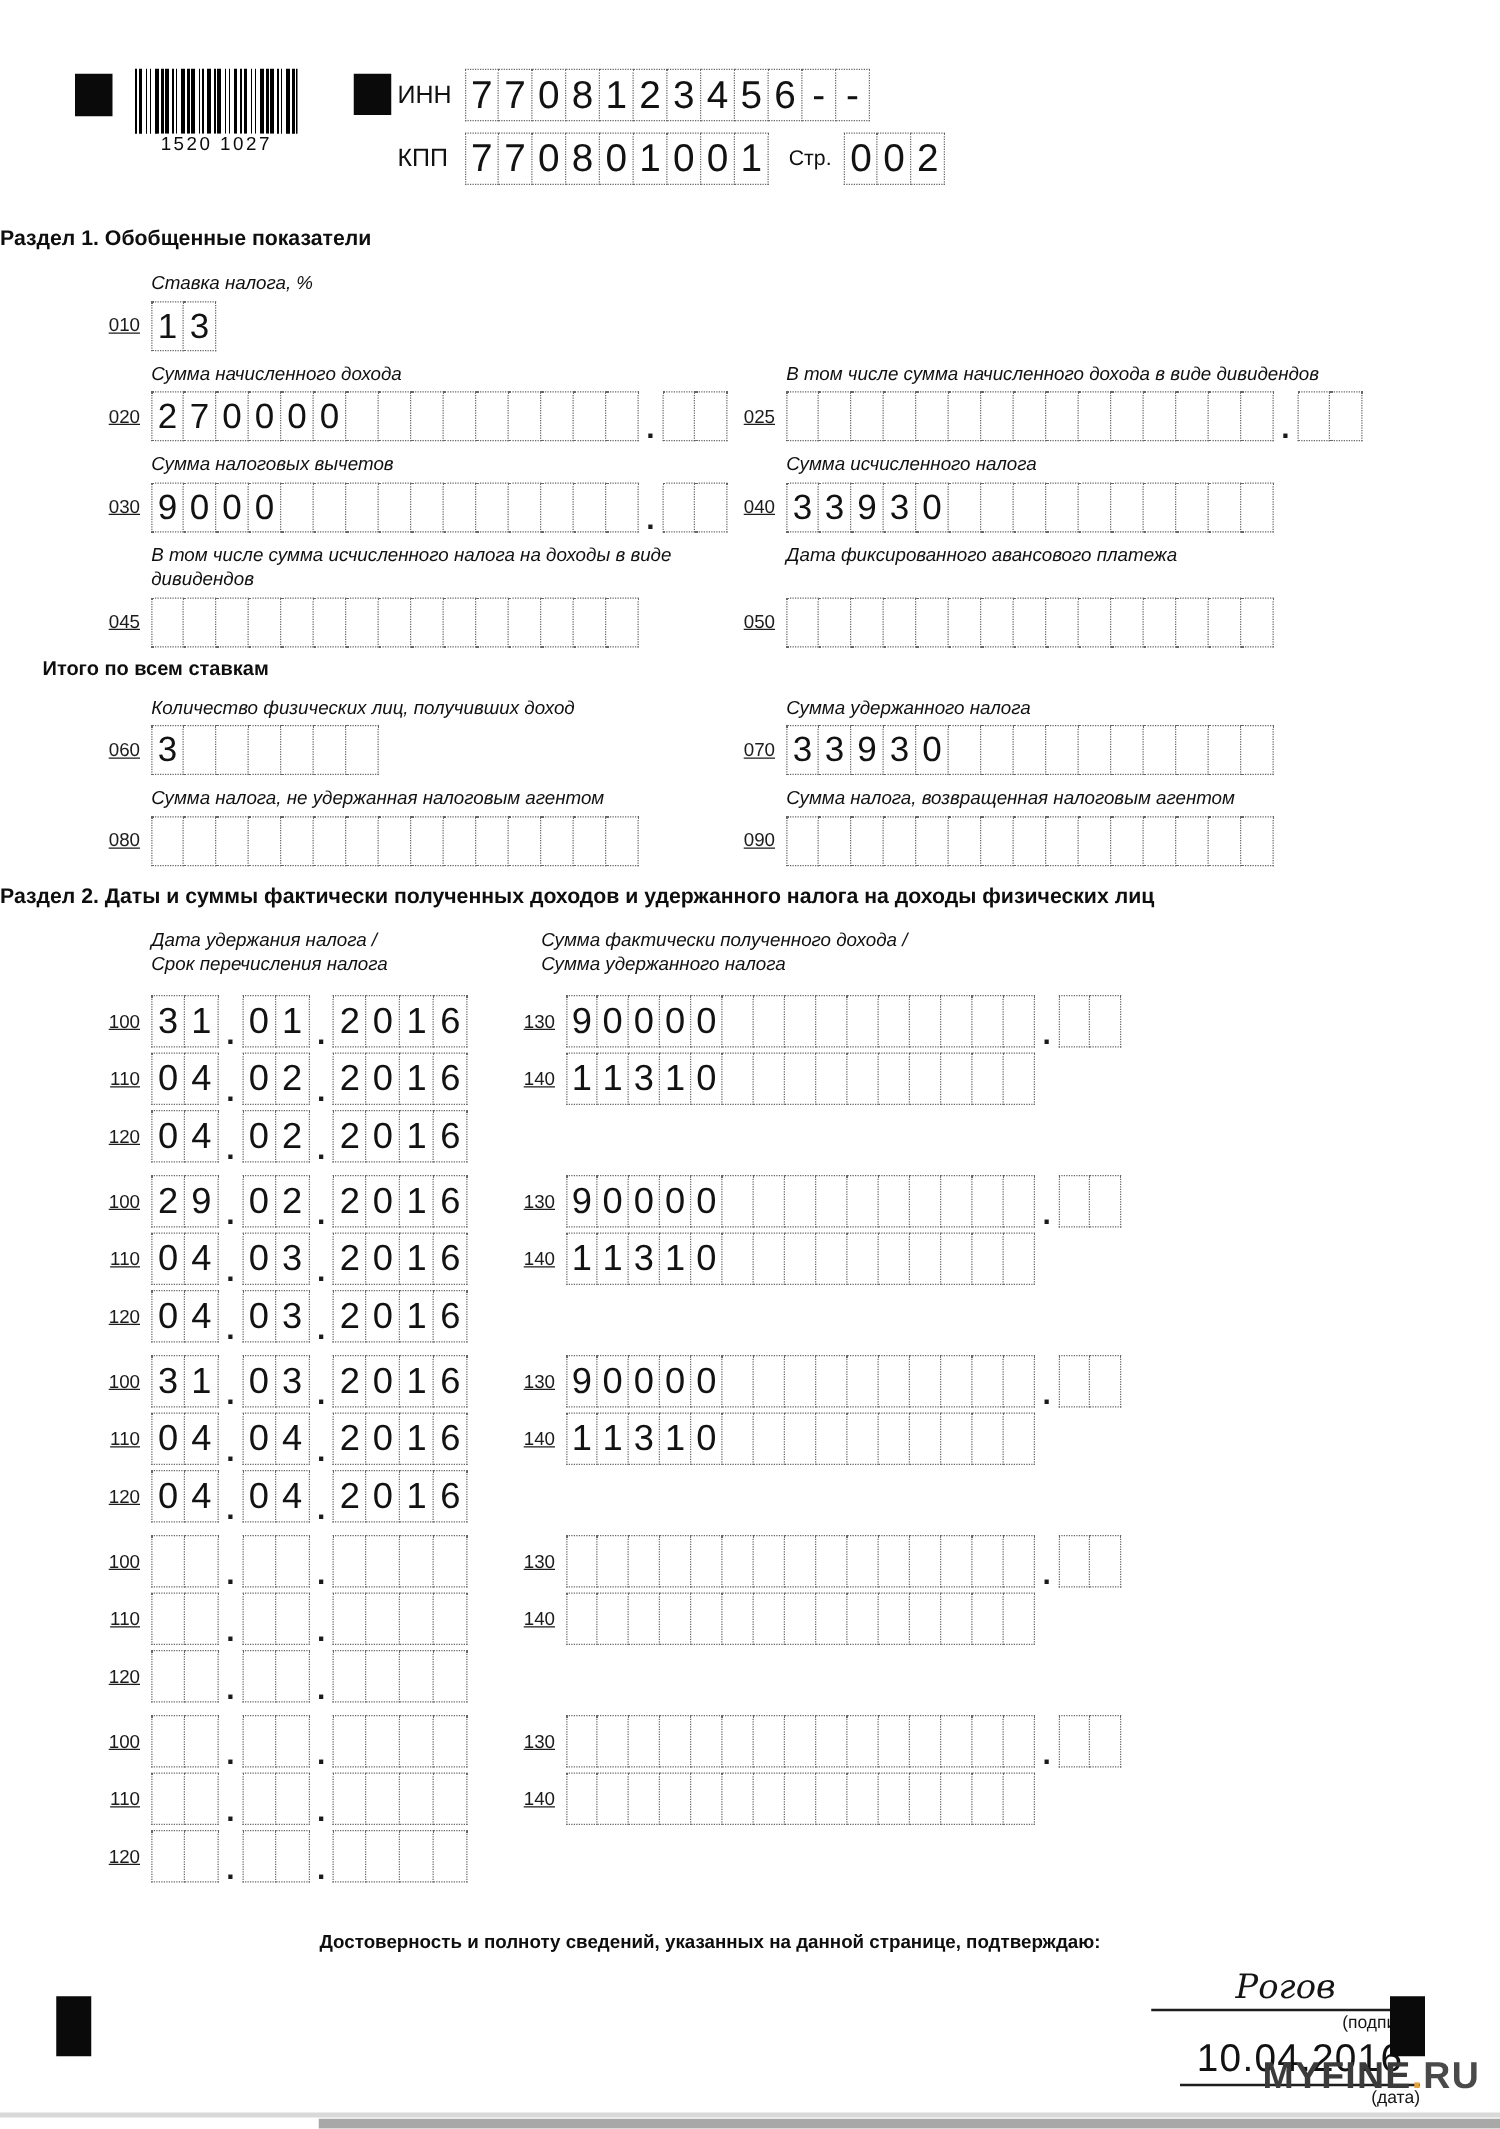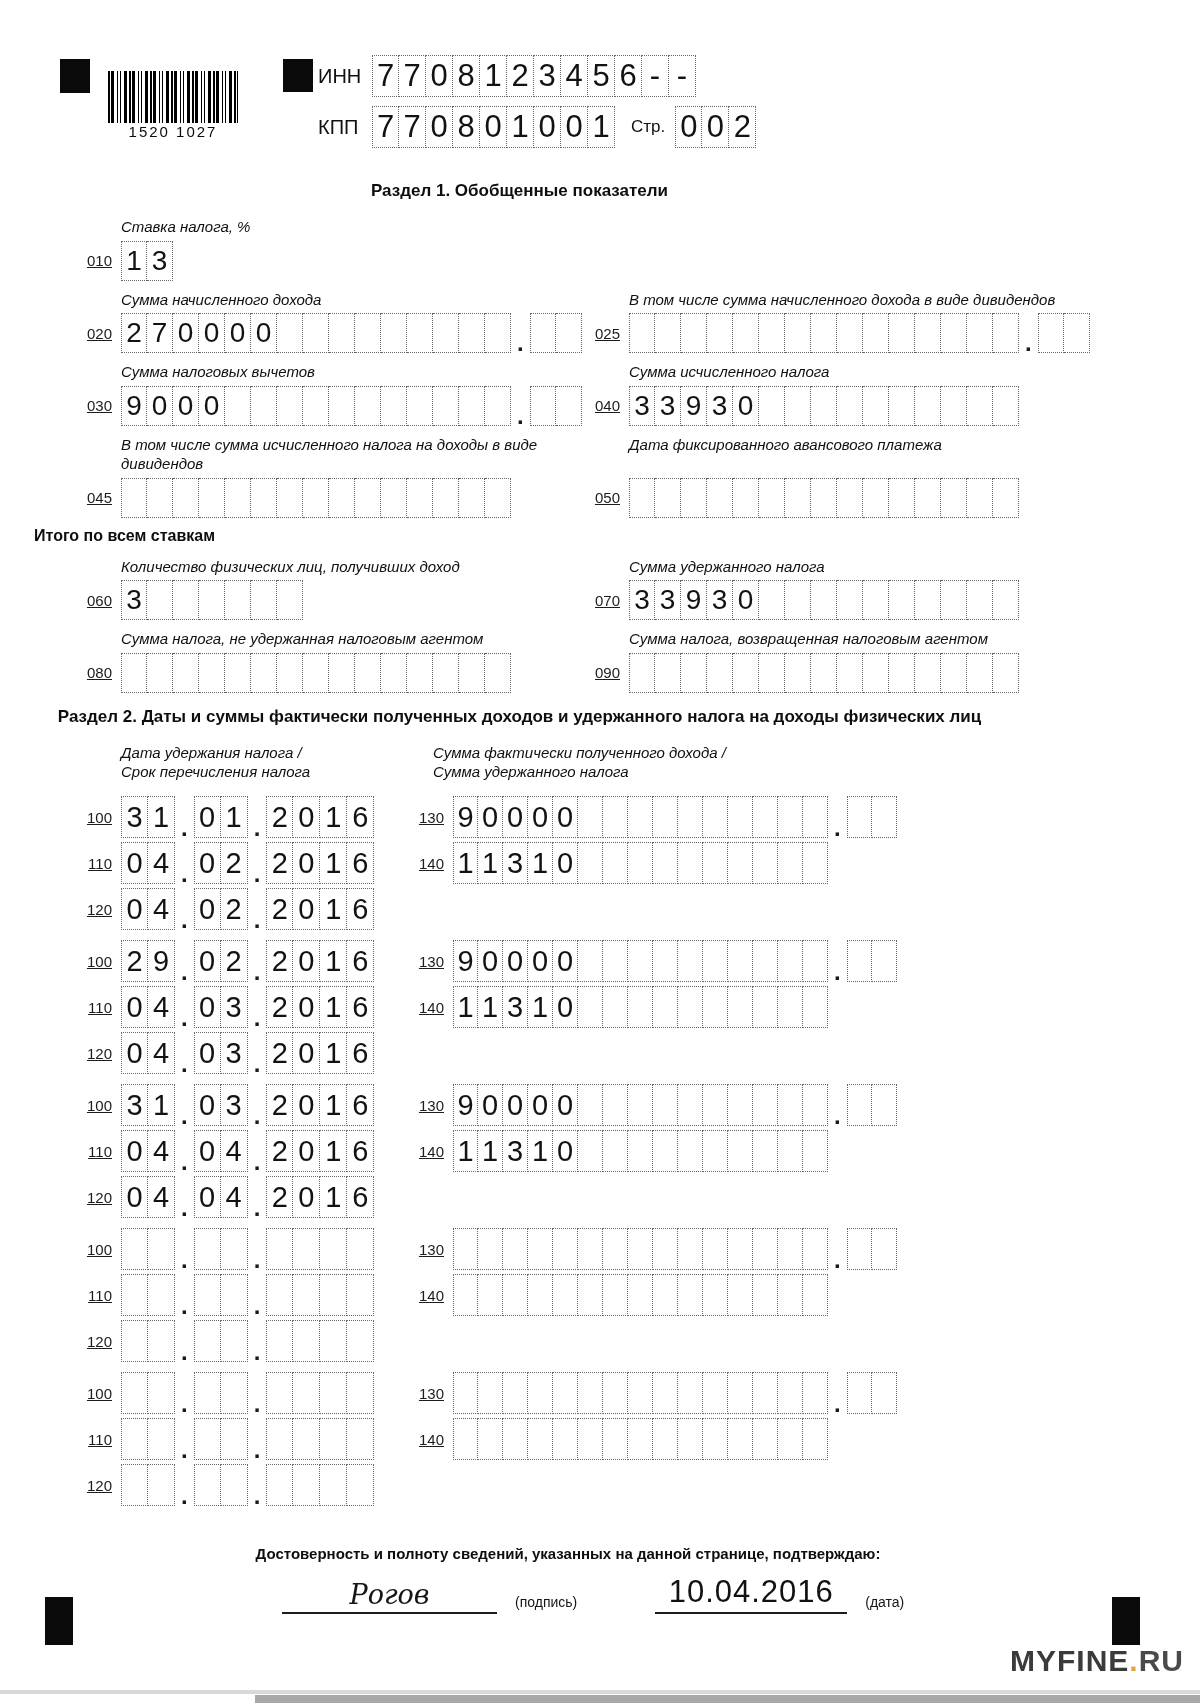--- a/index.html
+++ b/index.html
@@ -7,21 +7,21 @@
     position:relative;width:1200px;height:1703px;overflow:hidden;margin:0 auto;
     background:#ffffff;color:#161616;
     font-family:"Liberation Sans",sans-serif;
     box-sizing:border-box;padding:55px 0 0 76px;
   }
   
   .top{position:relative;height:112px;margin-bottom:14px;}
   .regmark{position:absolute;background:#0a0a0a;}
   .rm-tl{left:-16px;top:4px;width:30px;height:34px;}
   .rm-tr{left:207px;top:4px;width:30px;height:33px;}
-  .barcode{position:absolute;left:32px;top:16px;width:130px;text-align:center;}
+  .barcode{position:absolute;left:32px;top:0;width:130px;text-align:center;}
   .bars{width:130px;height:52px;
     background:repeating-linear-gradient(90deg,#000 0 2px,#fff 2px 3px,#000 3px 6px,#fff 6px 9px,#000 9px 10px,#fff 10px 12px,#000 12px 13px,#fff 13px 16px,#000 16px 19px,#fff 19px 21px);}
   .barcode-num{display:inline-block;background:#fff;margin-top:-11px;padding:0 3px;font-size:15px;letter-spacing:2px;color:#0c0c0c;position:relative;}
   .idblock{position:absolute;left:242px;top:0;}
   .idrow{display:flex;align-items:center;margin-bottom:9px;}
   .idlabel{width:54px;font-size:20px;color:#101010;}
   .strlabel{font-size:17px;margin:0 10px 0 16px;color:#101010;}
   
   .frow{display:flex;align-items:center;}
   .fcode{width:36px;margin-right:9px;font-size:15px;text-align:right;color:#1c1c1c;flex:none;text-decoration:underline;}
@@ -29,42 +29,42 @@
   .seg{display:inline-flex;}
   .cell{display:inline-block;box-sizing:border-box;border:1px dotted #686868;border-left:none;
         text-align:center;color:#121212;font-family:"Liberation Sans",sans-serif;}
   .seg .cell:first-child{border-left:1px dotted #686868;}
   .sep{font-weight:700;font-size:24px;color:#1a1a1a;align-self:flex-end;padding:0 6px 3px 6px;line-height:14px;}
   .s1 .cell{width:26px;height:40px;font-size:28px;line-height:38px;}
   .hd .cell{width:27px;height:42px;font-size:31px;line-height:40px;}
   .s2date .cell{width:27px;height:42px;font-size:29px;line-height:40px;}
   .s2amt .cell{width:25px;height:42px;font-size:29px;line-height:40px;}
   
-  .sec-title{width:1039px;margin:14px 0 16px -76px;text-align:center;font-weight:700;font-size:17px;color:#0e0e0e;}
+  .sec-title{width:1039px;margin:14px 0 16px -76px;font-weight:700;font-size:17px;color:#0e0e0e;}
   .flabel{font-style:italic;font-size:15px;line-height:1.3;margin-left:45px;max-width:470px;color:#101010;}
   .s1row{display:flex;align-items:stretch;margin-bottom:9px;}
   .fblock{display:flex;flex-direction:column;}
   .fblock .flabel{flex:1 0 auto;}
   .fblock .frow{margin-top:4px;}
   .fb-left{width:508px;flex:none;}
   .fb-right{flex:1;}
   .s1heading{font-weight:700;font-size:16px;color:#0e0e0e;margin:8px 0 12px -42px;}
   
   .s2headers{display:flex;margin:2px 0 14px 0;}
   .s2h{font-style:italic;font-size:15px;line-height:1.32;color:#101010;}
   .s2h-left{margin-left:45px;width:282px;}
   .s2h-right{margin-left:30px;}
   .s2group{margin-bottom:10px;}
   .s2row{display:flex;align-items:center;margin-bottom:4px;}
   .dateblock{width:332px;flex:none;}
   .amountblock{flex:1;}
   
   .footer{position:absolute;left:0;top:1545px;width:1136px;}
   .confirm{text-align:center;font-weight:700;font-size:15px;color:#0e0e0e;}
-  .sigrow{display:flex;align-items:flex-end;margin-top:12px;padding-left:282px;}
+  .sigrow{display:flex;align-items:flex-end;margin-top:12px;padding-left:282px;flex-direction:column;}
   .sigline{width:215px;border-bottom:2px solid #1d1d1d;text-align:center;
            font-family:"DejaVu Serif",serif;font-style:italic;font-size:27px;color:#151515;padding-bottom:2px;}
   .slabel{font-size:14px;color:#151515;margin:0 0 4px 18px;}
   .dateline{margin-left:78px;width:192px;border-bottom:2px solid #1d1d1d;text-align:center;
             font-size:31px;color:#111;padding-bottom:2px;letter-spacing:1px;}
   .rm-bl{left:45px;top:1597px;width:28px;height:48px;}
   .rm-br{left:1112px;top:1597px;width:28px;height:48px;}
   .watermark{position:absolute;right:16px;top:1644px;font-weight:700;font-size:30px;letter-spacing:1px;color:#3b3b3b;cursor:pointer;}
   .watermark .wdot{color:#e2a53c;}
   .watermark .wtld{color:#4a4a4a;}

